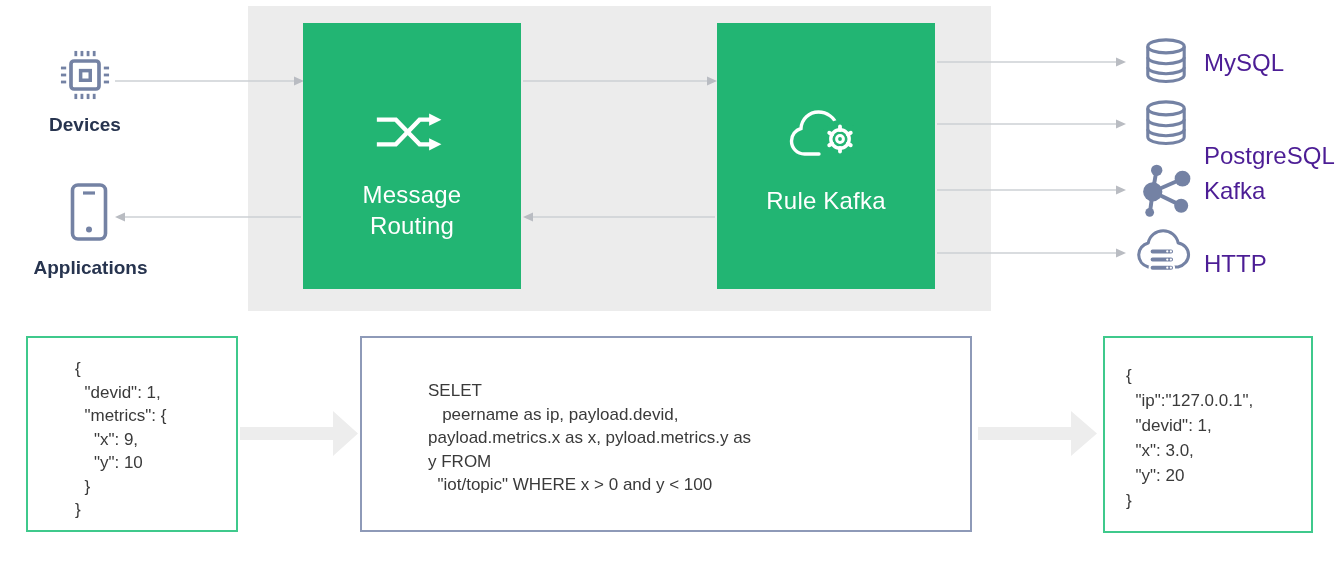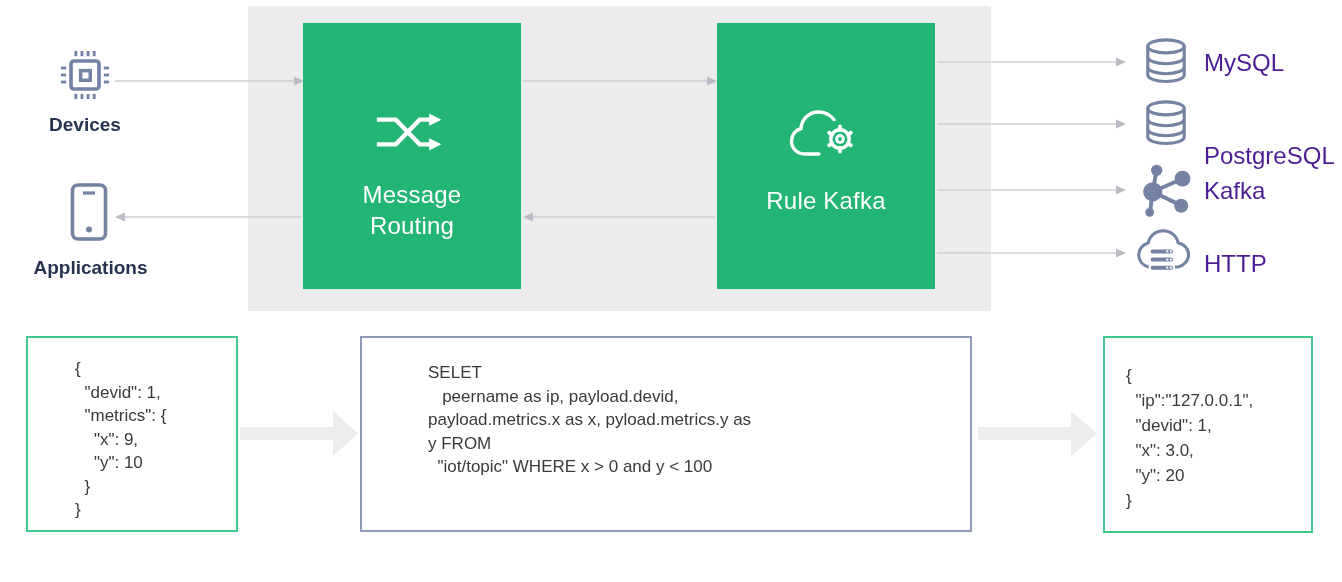--- a/index.html
+++ b/index.html
@@ -27,21 +27,21 @@
     position:absolute;color:#27344f;font-size:19px;line-height:24px;text-align:center;font-weight:bold;
   }
   .ep-icon{position:absolute;}
   .out-label{
     position:absolute;left:1204px;color:#4c1d95;font-size:24px;line-height:24px;text-align:right;
   }
   .code-box{position:absolute;background:#ffffff;box-sizing:border-box;}
   .code-box.green{border:2px solid #3fc98c;}
   .code-box.slate{border:2px solid #8e9ab8;}
   .code-box.b1{left:26px;top:336px;width:212px;height:196px;padding:19px 0 0 47px;}
-  .code-box.b2{left:360px;top:336px;width:612px;height:196px;padding:23px 0 0 66px;}
+  .code-box.b2{left:360px;top:336px;width:612px;height:196px;padding:41px 0 0 66px;}
   .code-box.b3{left:1103px;top:336px;width:210px;height:197px;padding:25px 0 0 21px;}
   pre.code{
     margin:0;font-family:"Liberation Sans",sans-serif;font-size:17px;color:#3a3a3a;
     line-height:23.5px;white-space:pre;
   }
   .code-box.b3 pre.code{line-height:25px;}
 </style>
 </head>
 <body>
 

